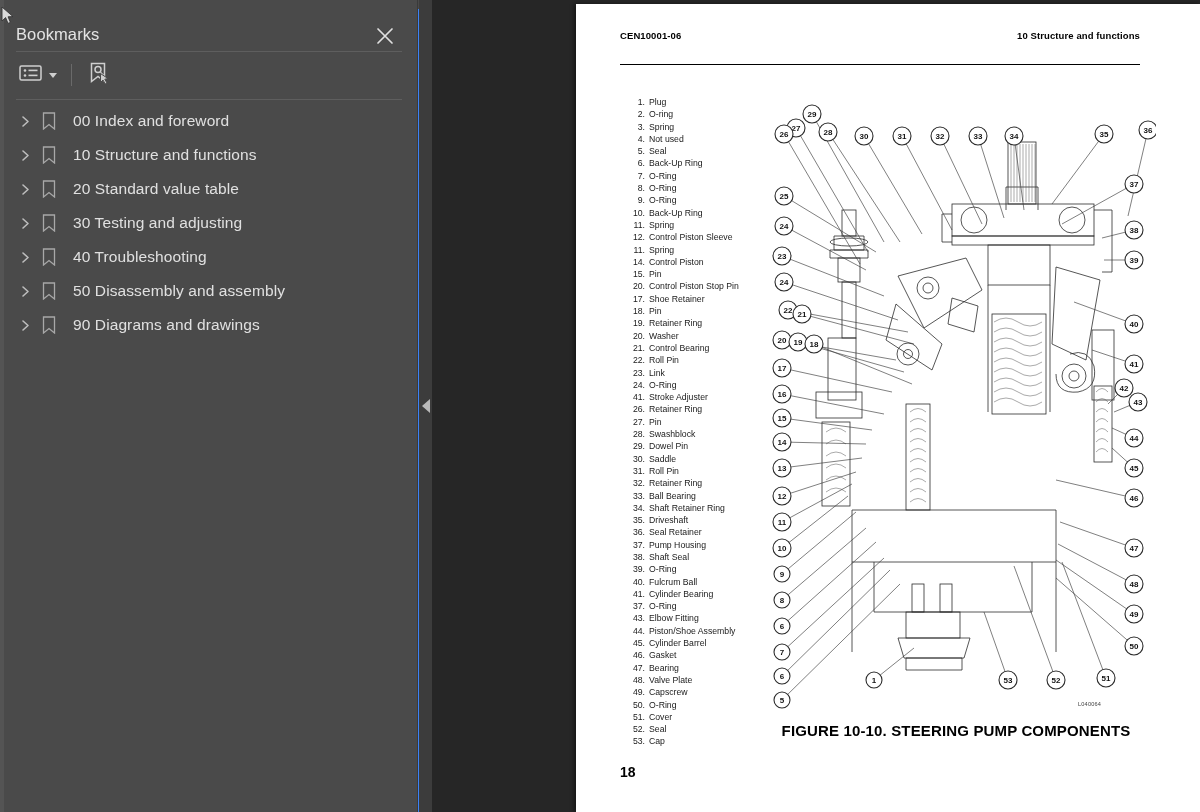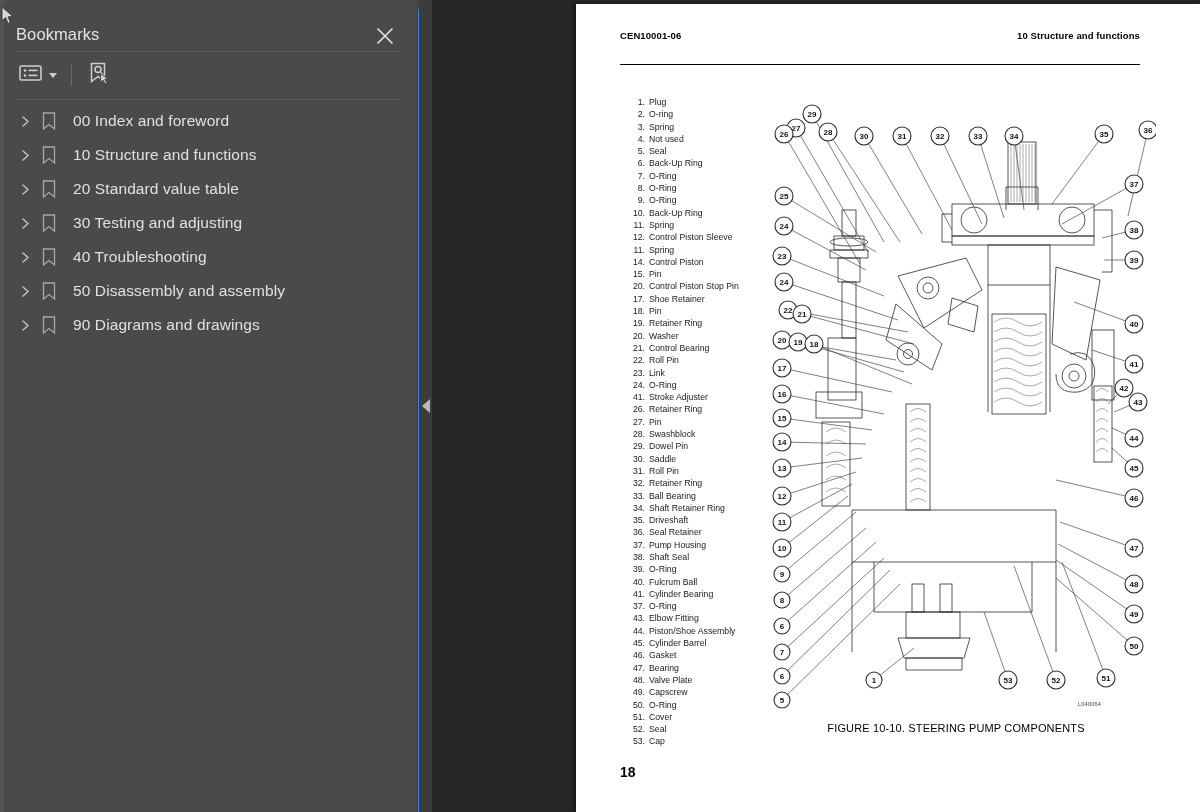--- a/index.html
+++ b/index.html
@@ -140,21 +140,21 @@
   .part-name { margin-left: 4px; }
 
   
   .figure {
     position: absolute; left: 180px; top: 88px;
     width: 400px; height: 620px;
   }
   .figure svg { display: block; }
   .fig-caption {
     position: absolute; left: 180px; top: 718px; width: 400px;
-    text-align: center; font-size: 11px; font-weight: 400;
+    text-align: center; font-size: 15px; font-weight: 700;
     color: #000; letter-spacing: .15px;
   }
   .fig-id {
     position: absolute; left: 502px; top: 697px;
     font-size: 5.6px; color: #444; letter-spacing: .2px;
   }
 
   
   .cursor { position: absolute; left: 1px; top: 6px; }
 </style>

